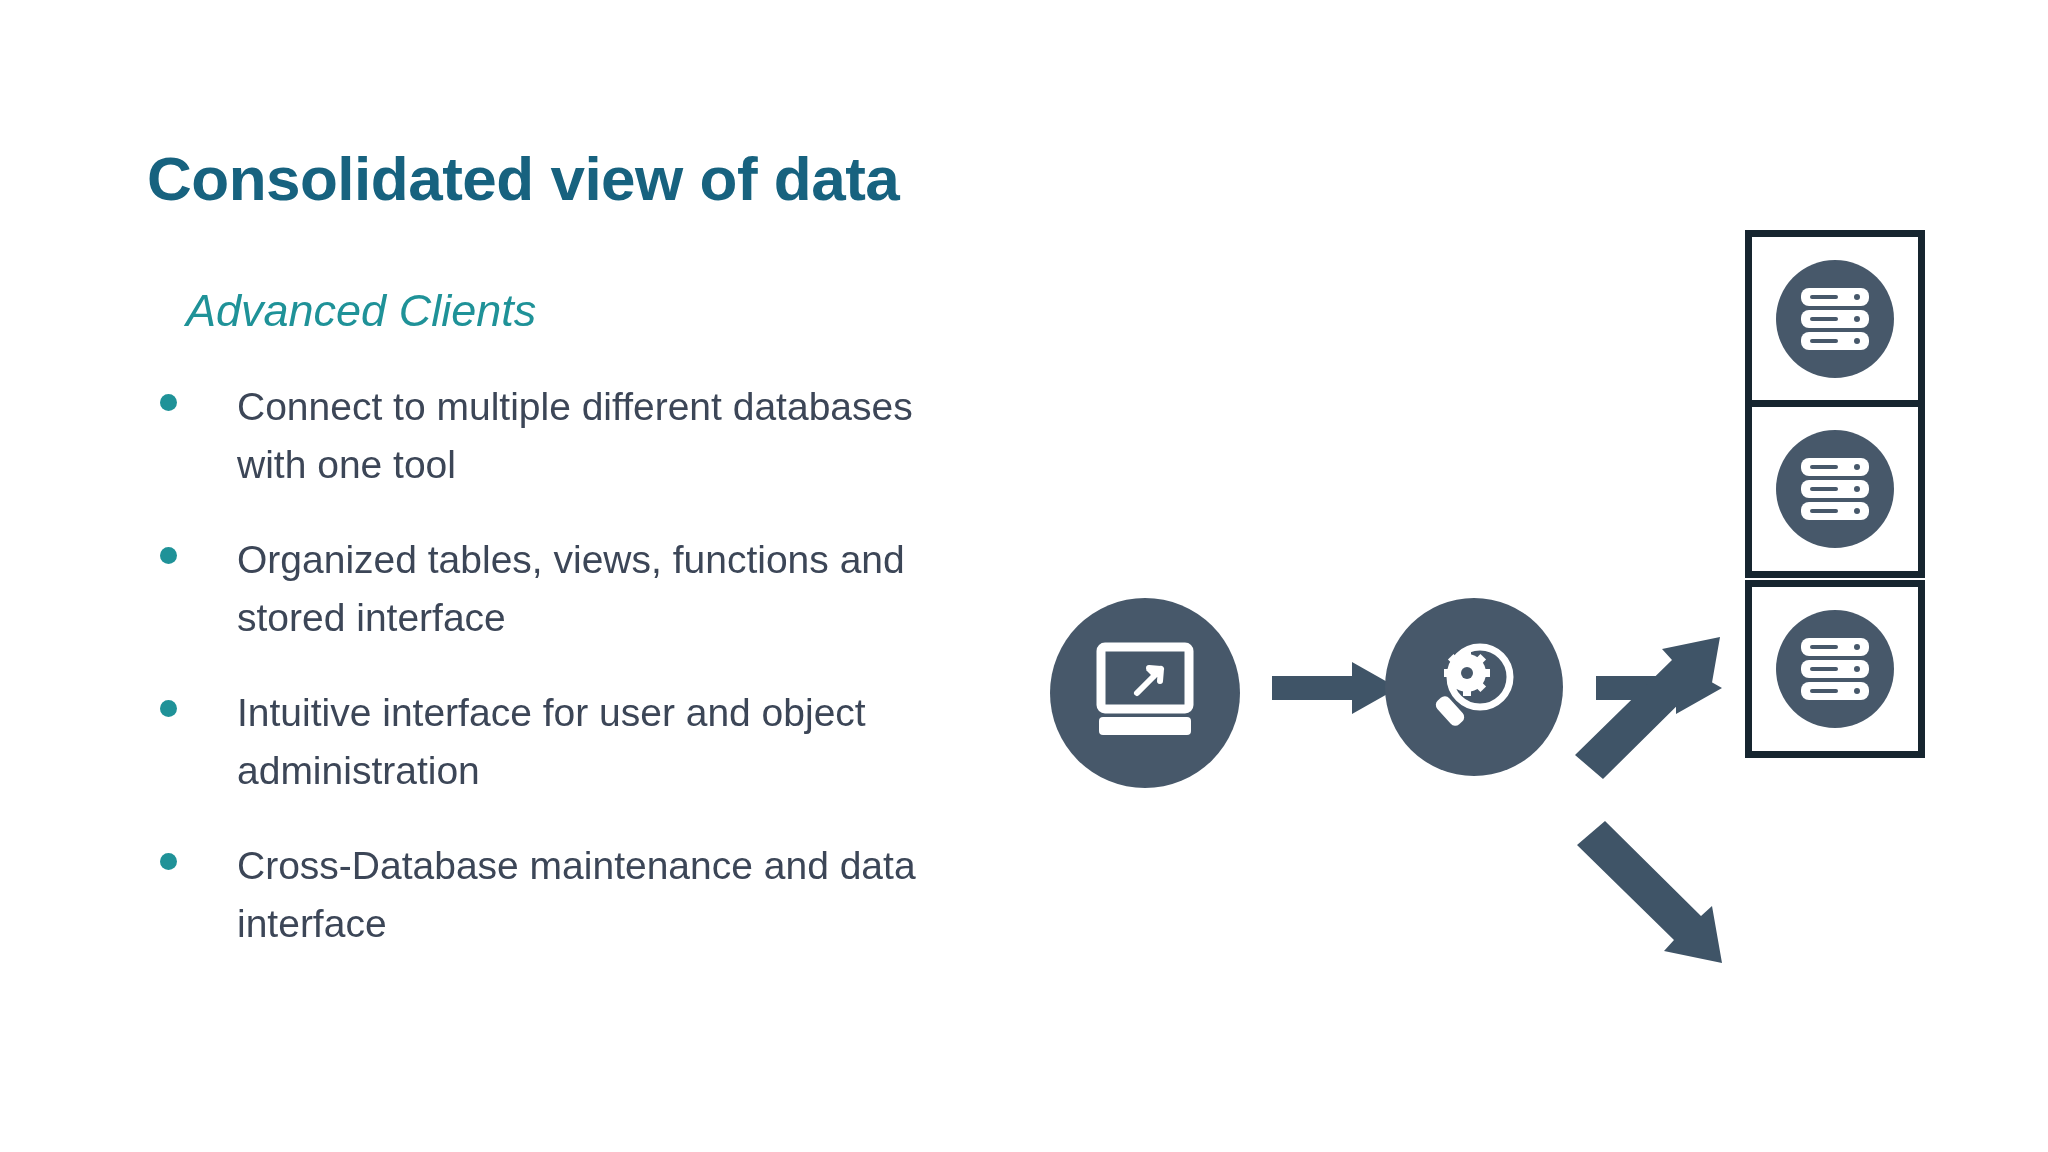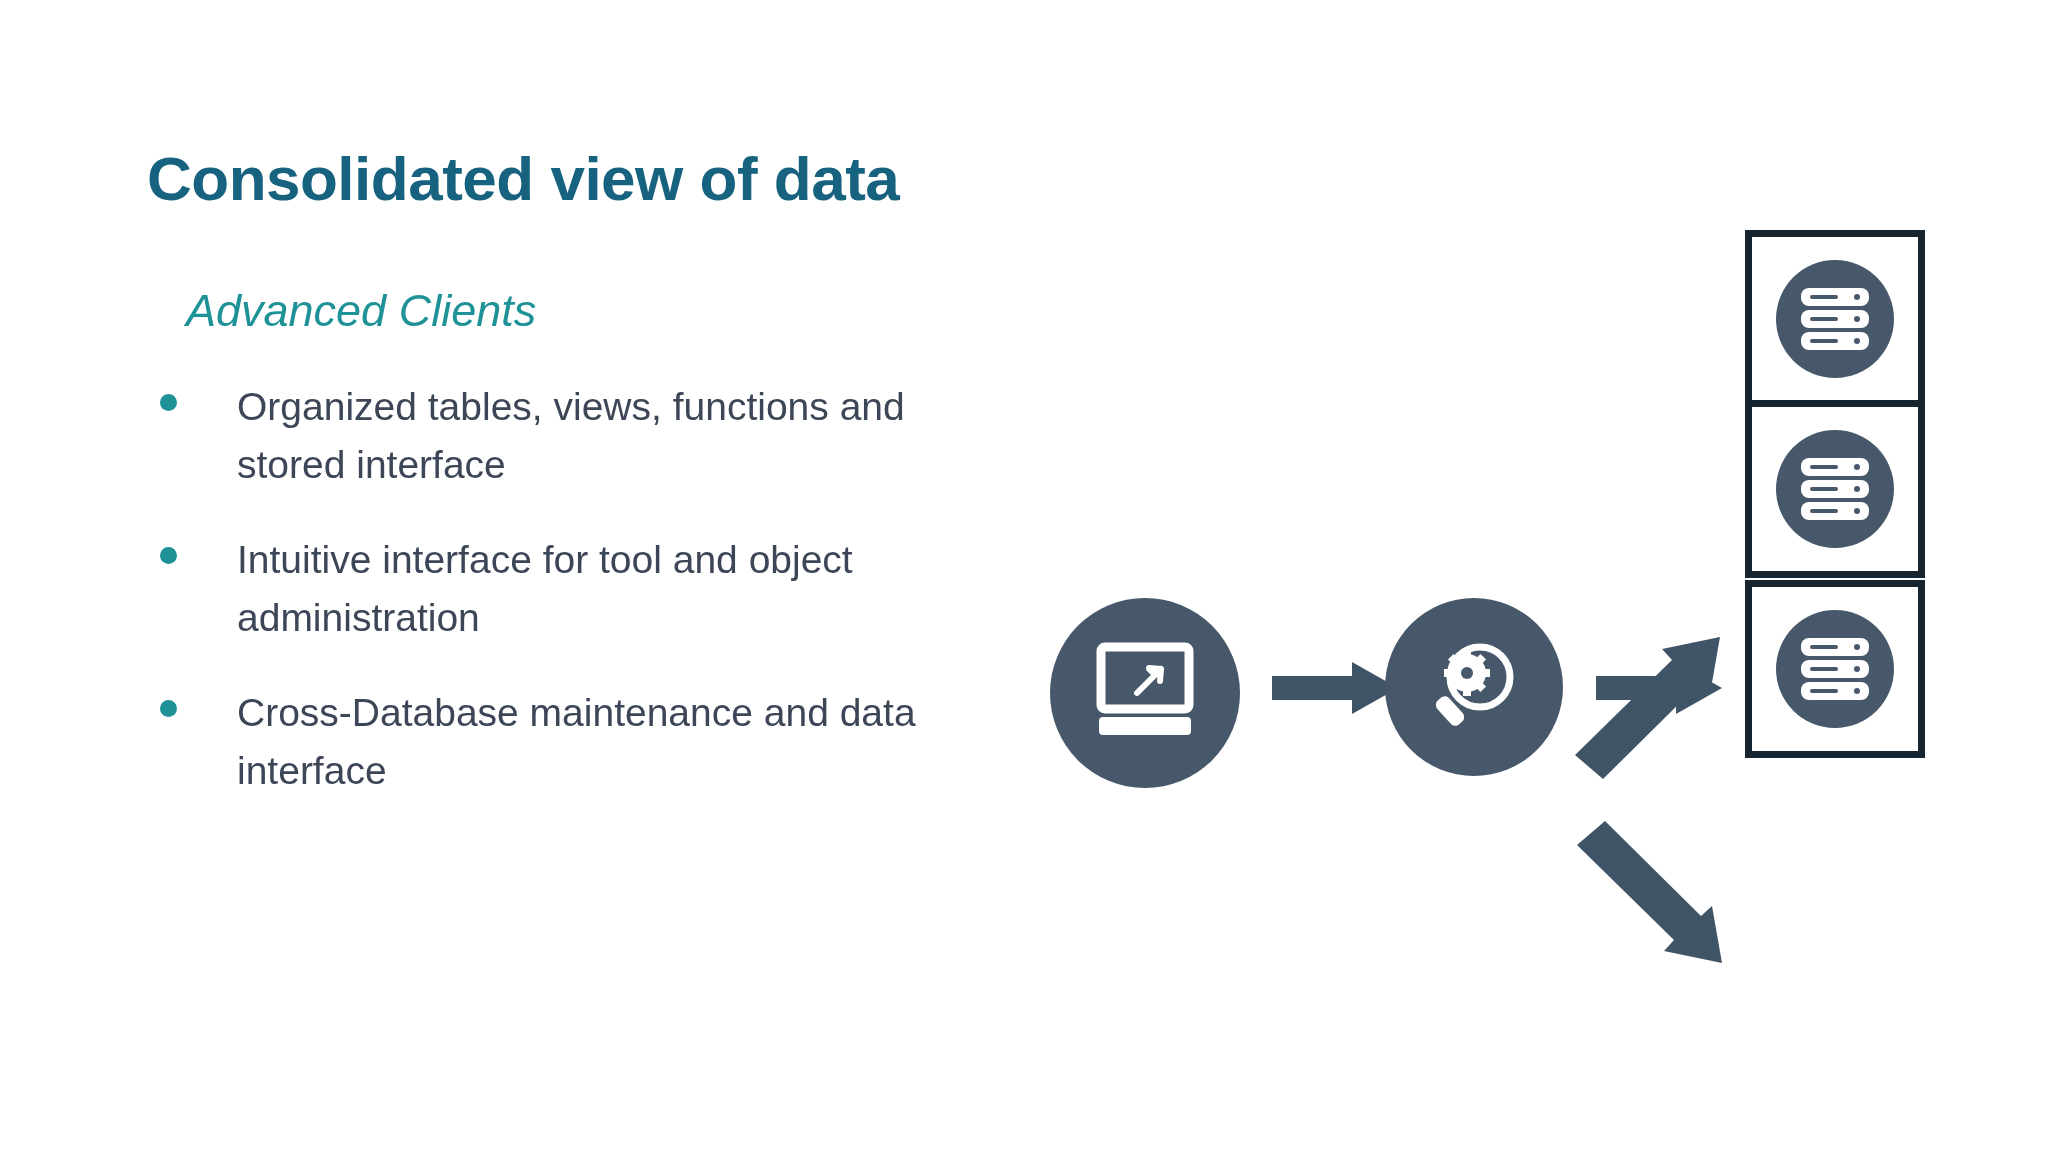--- a/index.html
+++ b/index.html
@@ -173,29 +173,33 @@
 <body>
 
 <div class="slide">
 
   <div class="slide-title">Consolidated view of data</div>
 
   <div class="slide-subtitle">Advanced Clients</div>
 
   <div class="bullet-list">
 
+    <div class="bullet-item">
+      <span class="bullet-marker"></span>
+      <span class="bullet-text">Connect to multiple different databases with one tool</span>
+    </div>
 
     <div class="bullet-item">
       <span class="bullet-marker"></span>
       <span class="bullet-text">Organized tables, views, functions and stored interface</span>
     </div>
 
     <div class="bullet-item">
       <span class="bullet-marker"></span>
-      <span class="bullet-text">Intuitive interface for tool and object administration</span>
+      <span class="bullet-text">Intuitive interface for user and object administration</span>
     </div>
 
     <div class="bullet-item">
       <span class="bullet-marker"></span>
       <span class="bullet-text">Cross-Database maintenance and data interface</span>
     </div>
 
   </div>
 
   <div class="diagram">

